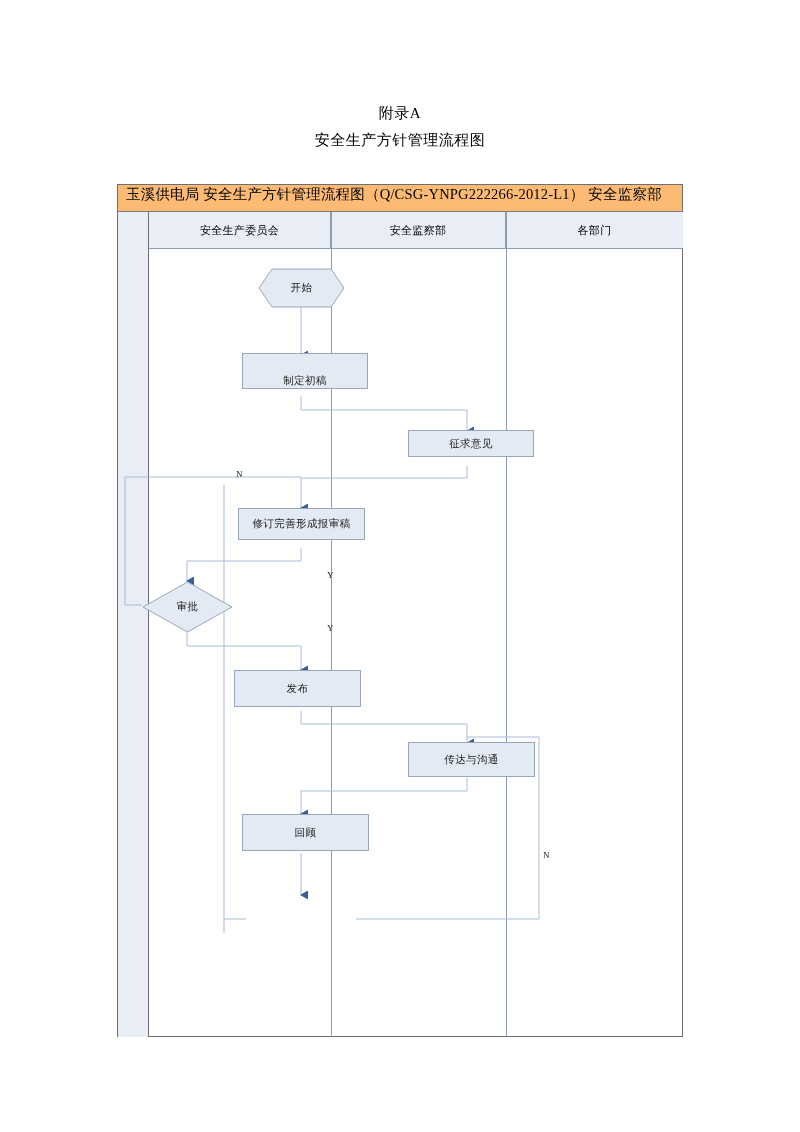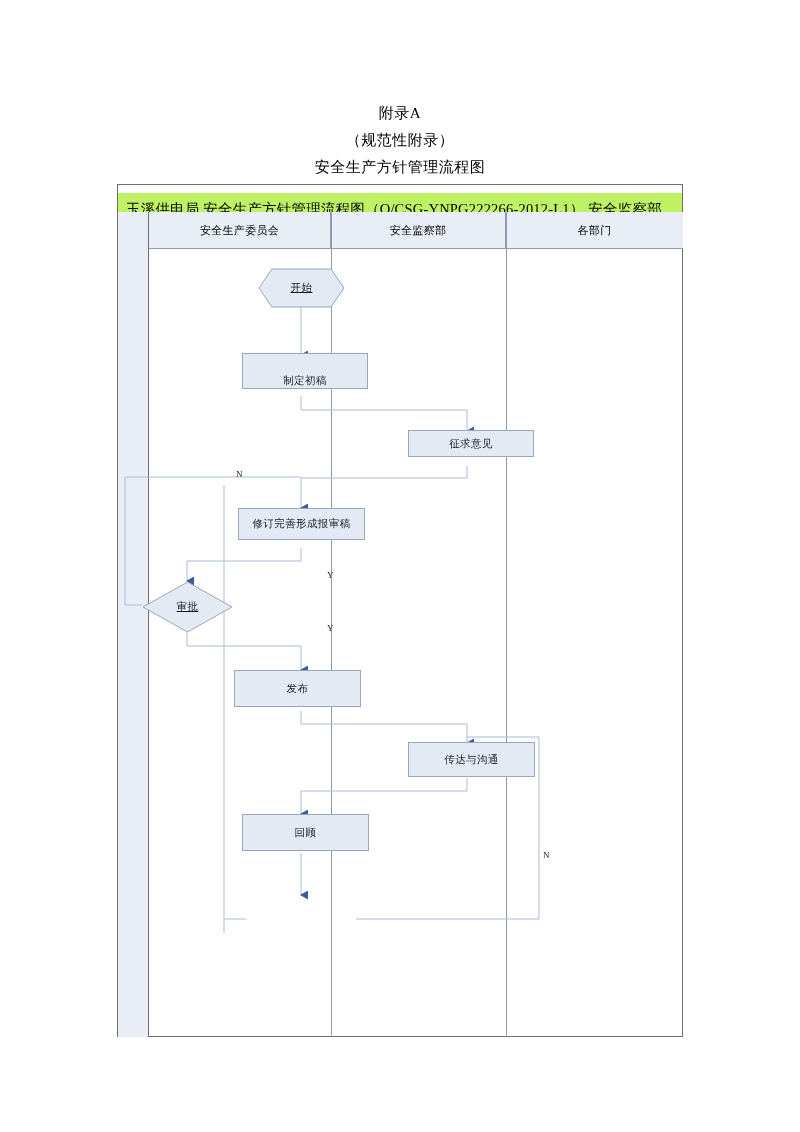--- a/index.html
+++ b/index.html
@@ -45,24 +45,23 @@
     background: #ffffff;
   }
   .table-header-row {
     position: absolute;
     left: 0;
     top: 0;
     width: 100%;
     height: 27px;
     box-sizing: border-box;
     border-bottom: 1.1px solid #7a7a7a;
-    background: #bef264;
-    display: flex;
-    align-items: flex-end;
-    margin-top: 8px;
+    background: #fdba74;
+    display: flex;
+    align-items: flex-start;
   }
   .table-header-text {
     font-size: 14.5px;
     padding-left: 8px;
     white-space: nowrap;
     letter-spacing: 0.2px;
   }
 
   
   .spine-col {
@@ -137,21 +136,20 @@
   .node.process {
     background: #e4eaf4;
     border: 1px solid #9aa6bb;
   }
   .node-label { pointer-events: none; }
 
   .node.terminator,
   .node.decision {
     background: transparent;
     border: none;
-    text-decoration: underline;
   }
   .shape-svg {
     position: absolute;
     left: 0;
     top: 0;
   }
   .shape-text {
     position: relative;
     z-index: 2;
   }
@@ -161,21 +159,20 @@
     font-size: 9px;
     font-family: "Liberation Serif", serif;
     color: #222;
   }
 </style>
 </head>
 <body>
 
 <div class="doc-title-block">
   <div class="doc-title-line t1">附录A</div>
-  <div class="doc-title-line">（规范性附录）</div>
   <div class="doc-title-line">安全生产方针管理流程图</div>
 </div>
 
 <div class="flow-table">
 
   <div class="table-header-row">
     <span class="table-header-text">玉溪供电局  安全生产方针管理流程图（Q/CSG-YNPG222266-2012-L1）  安全监察部</span>
   </div>
 
   <div class="spine-col"></div>

